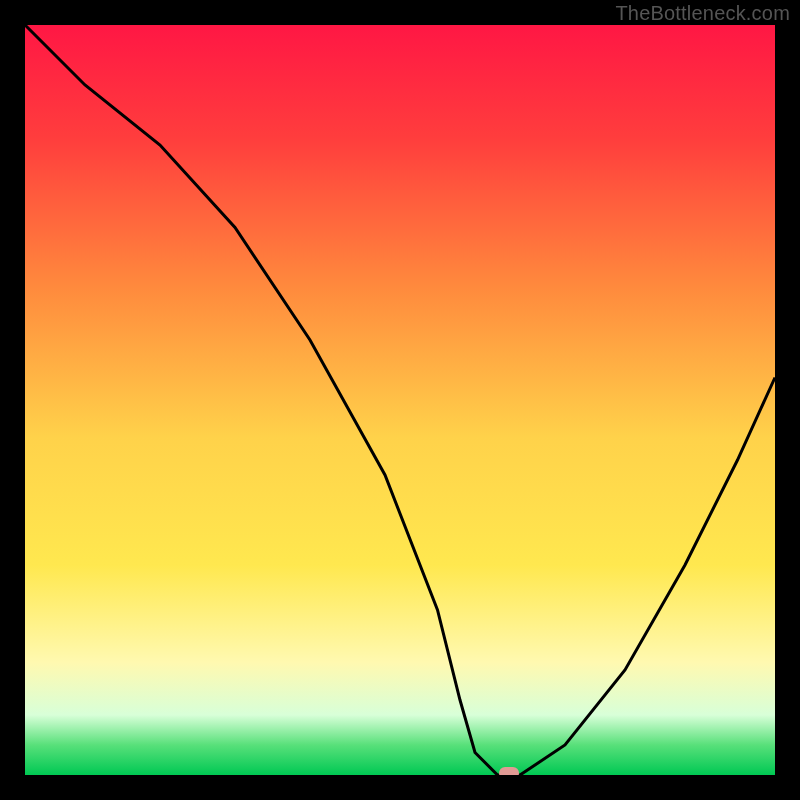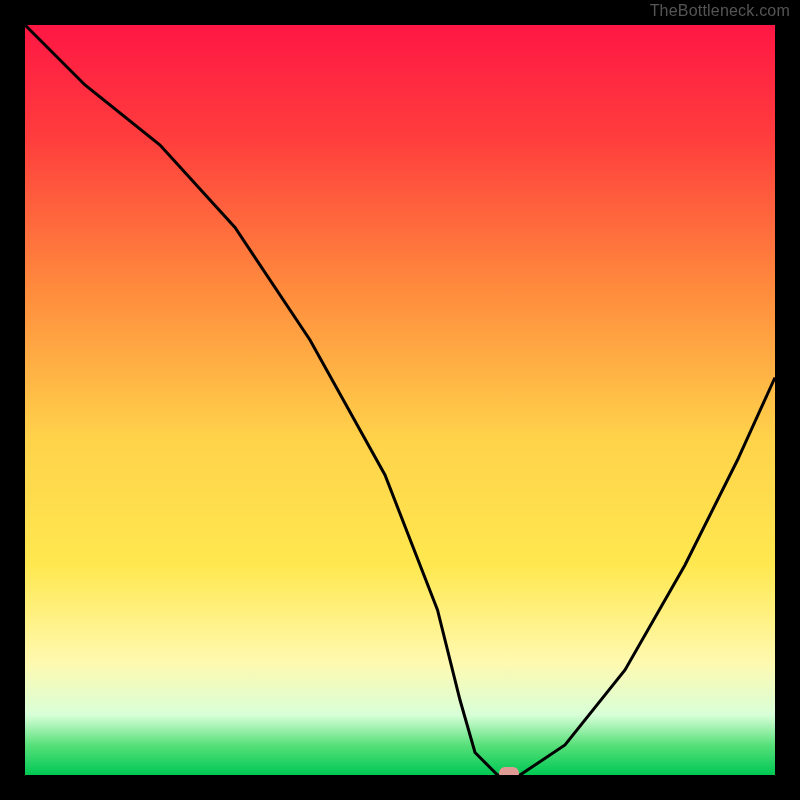--- a/index.html
+++ b/index.html
@@ -13,21 +13,21 @@
   .stage {
     position: relative;
     width: 800px;
     height: 800px;
   }
   .watermark {
     position: absolute;
     top: 2px;
     right: 10px;
     color: #555;
-    font-size: 16px;
+    font-size: 20px;
     font-weight: 500;
     letter-spacing: 0.2px;
     z-index: 3;
   }
   
   .plot {
     position: absolute;
     left: 25px;
     top: 25px;
     width: 750px;

